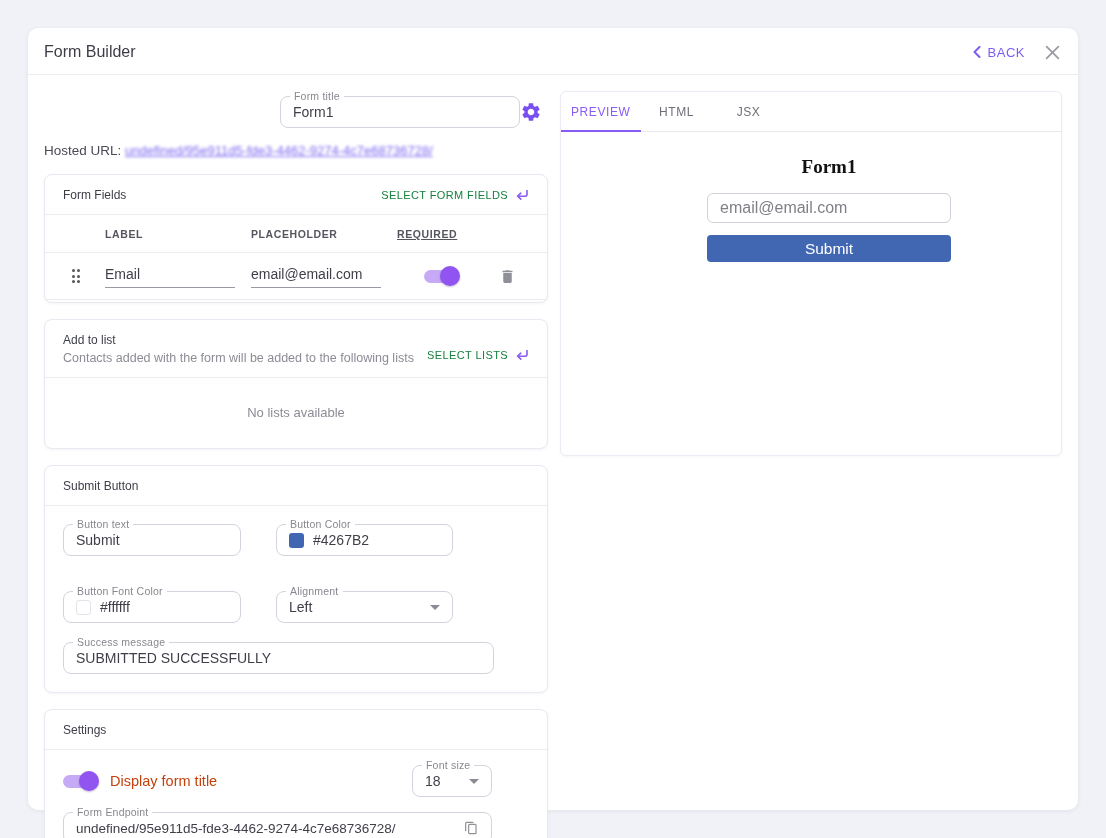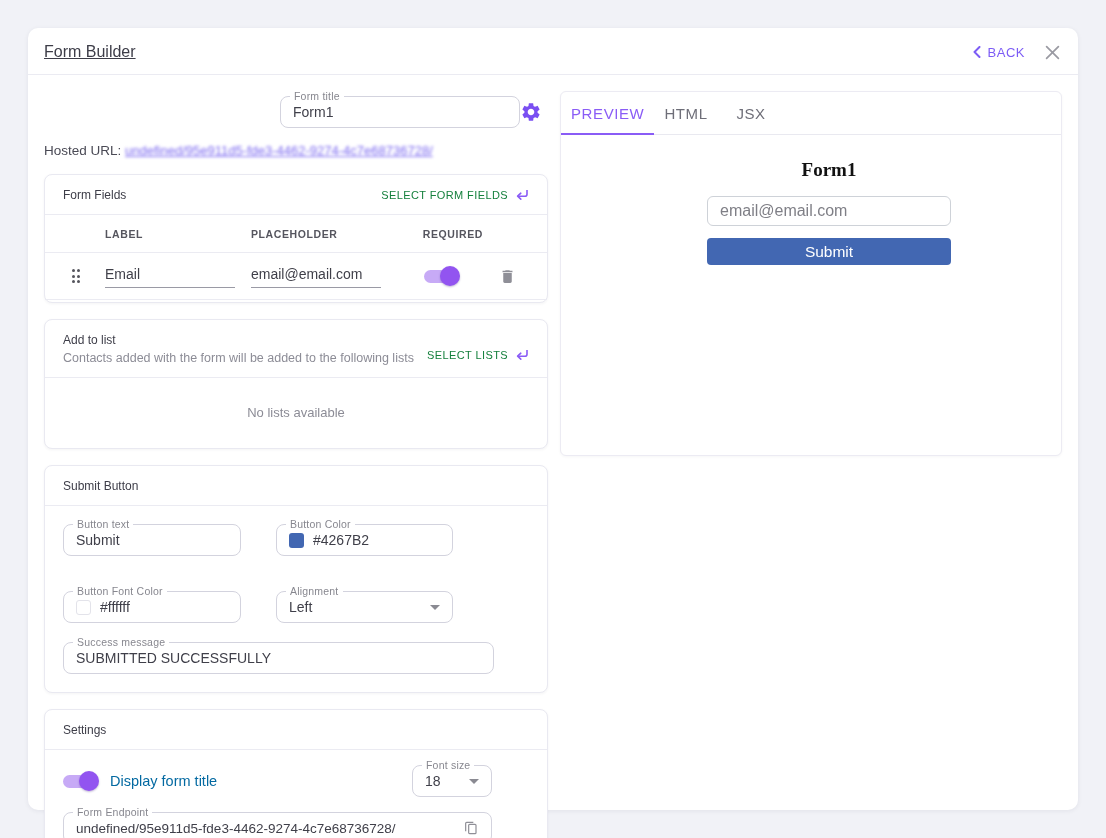--- a/index.html
+++ b/index.html
@@ -17,21 +17,21 @@
     width:1050px; height:782px;
     background:#ffffff;
     border-radius:10px;
     box-shadow:0 1px 5px rgba(25,25,60,.07);
   }
   
   .app-header {
     display:flex; align-items:center; justify-content:space-between;
     padding:15px 18px 13px 16px;
   }
-  .app-title { font-size:16px; color:#3d3d48;text-decoration:underline; }
+  .app-title { font-size:16px; color:#3d3d48; }
   .header-right { display:flex; align-items:center; gap:20px; }
   .back-link {
     display:flex; align-items:center; gap:7px;
     color:#7c5cf5; font-size:13px; letter-spacing:.5px; font-weight:500;
     cursor:pointer;
   }
   .close-btn { display:flex; align-items:center; cursor:pointer; }
   .app-divider { height:1px; background:#ebebf2; }
 
   
@@ -98,21 +98,21 @@
     display:grid;
     grid-template-columns:26px 1fr 1fr 86px 30px;
     column-gap:16px;
     align-items:center;
     padding:0 18px;
   }
   .ff-head-row { height:37px; }
   .ff-head {
     font-size:10.5px; font-weight:700; color:#55555e; letter-spacing:.6px;
   }
-  .ff-head.center { text-align:right; }
+  .ff-head.center { text-align:left;text-decoration:underline; }
   .ff-row { height:46px; }
   .u-input {
     width:100%; border:none; outline:none; background:transparent;
     border-bottom:1px solid #9a9aa5;
     font-size:14px; color:#3f3f49; font-family:inherit;
     padding:2px 0 5px;
   }
   .drag-dots {
     display:grid; grid-template-columns:3px 3px; gap:2.5px;
     width:9px; margin:0 auto; cursor:grab;
@@ -133,38 +133,38 @@
 
   
   .sb-body { padding:18px 0 18px 18px; }
   .sb-grid { display:grid; grid-template-columns:178px 177px; column-gap:63px; row-gap:19px;gap:35px; }
   .sb-success { width:431px; margin-top:19px; }
 
   
   .settings-body { padding:15px 55px 18px 18px; }
   .settings-row { display:flex; align-items:center; margin-bottom:15px; }
   .settings-row .switch { margin:0; }
-  .toggle-label { font-size:14.5px; color:#0369a1; margin-left:15px; }
+  .toggle-label { font-size:14.5px; color:#c2410c; margin-left:15px; }
   .fontsize-field { width:80px; margin-left:auto; }
   .endpoint-field { width:100%; }
   .endpoint-field input { font-size:13.5px; }
 
   
   .preview-panel {
     margin-top:3px;
     background:#fff;
     border:1px solid #ecebf3; border-radius:6px;
     height:365px;
     box-shadow:0 1px 3px rgba(30,30,60,.04);
   }
   .tabs { display:flex; border-bottom:1px solid #e9e9f0; }
   .tab {
     position:relative;
-    min-width:72px; padding:13px 10px 12px; 
-    font-size:15px; letter-spacing:.6px; color:#6e6e78;
+    min-width:72px; padding:13px 10px 12px; text-align:center;
+    font-size:12px; letter-spacing:.6px; color:#6e6e78;
     cursor:pointer;
   }
   .tab.active { color:#8a5cf6; }
   .tab.active::after {
     content:""; position:absolute; left:0; right:0; bottom:-1px;
     height:2px; background:#8a5cf6;
   }
   .preview-body { padding-top:24px; }
   .preview-form { width:244px; margin-left:calc(50% - 104px); }
   .preview-title {

